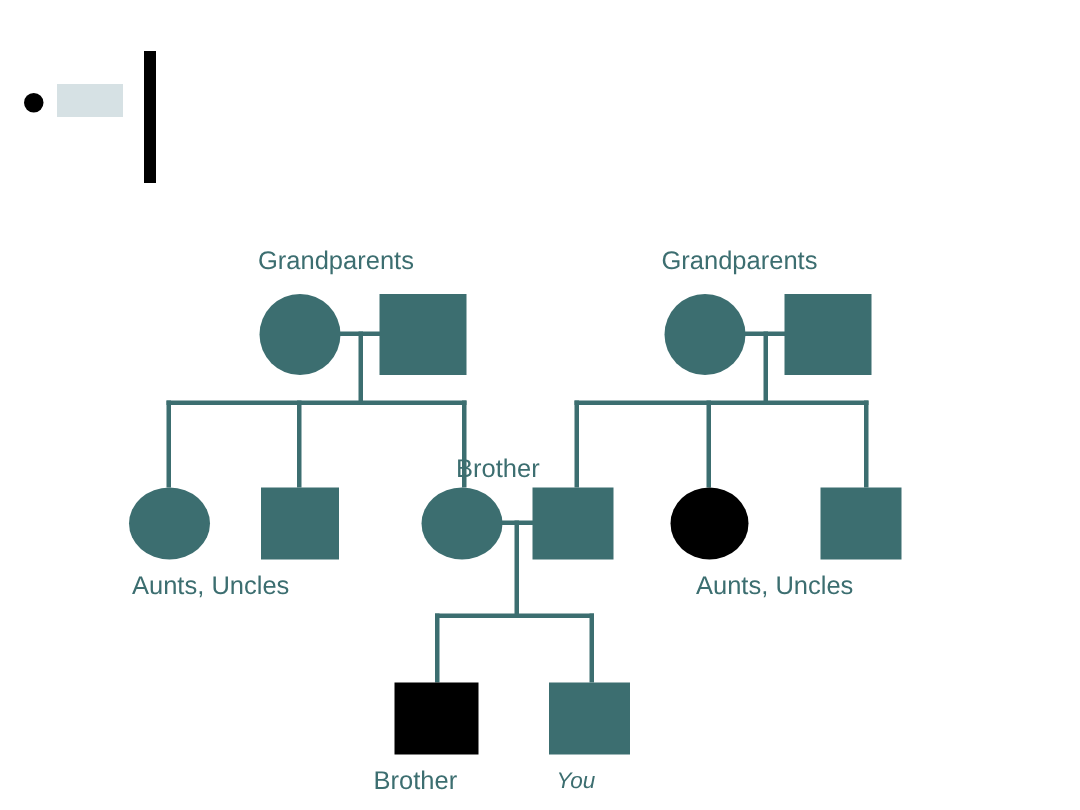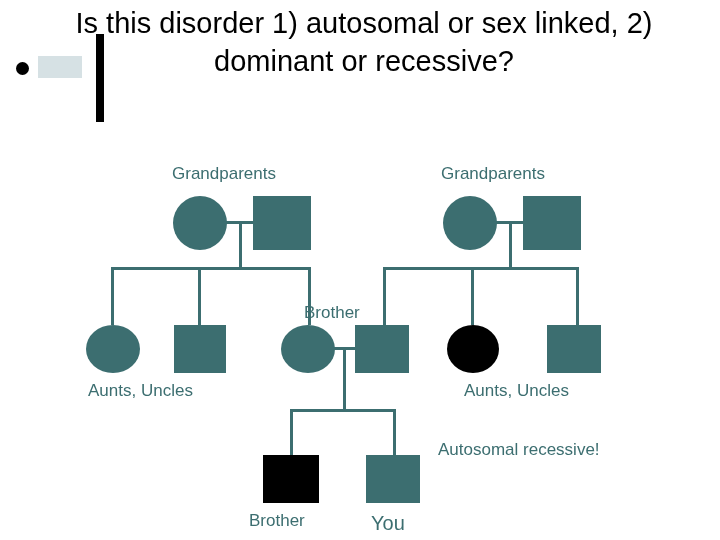--- a/index.html
+++ b/index.html
@@ -83,32 +83,32 @@
     background: #3c6e70;
   }
   .lbl {
     position: absolute;
     color: #3c6e70;
     font-family: "Liberation Sans", sans-serif;
     font-size: 17px;
     white-space: nowrap;
   }
   .lbl.small {
-    font-size: 20px;
+    font-size: 15px;
+    font-style: italic;
   }
   .lbl.answer {
     font-size: 17px;
   }
 </style>
 </head>
 <body>
 
 <div id="stage">
 
-  <div class="title-block">Is this disorder 1) autosomal or sex linked, 2) dominant or recessive?</div>
 
   <div class="stray-shadow"></div>
   <div class="bullet-dot"></div>
   <div class="stray-bar"></div>
 
   <div class="chart">
 
     <div class="lbl" style="left:172px; top:164px;">Grandparents</div>
     <div class="lbl" style="left:441px; top:164px;">Grandparents</div>
 
@@ -145,21 +145,20 @@
     <div class="ln" style="left:334px; top:347px; width:22px; height:3px;"></div>
 
     <div class="lbl" style="left:88px; top:381px;">Aunts, Uncles</div>
     <div class="lbl" style="left:464px; top:381px;">Aunts, Uncles</div>
 
     <div class="ln" style="left:343px; top:347px; width:3px; height:64px;"></div>
     <div class="ln" style="left:290px; top:409px; width:106px; height:3px;"></div>
     <div class="ln" style="left:290px; top:409px; width:3px; height:46px;"></div>
     <div class="ln" style="left:393px; top:409px; width:3px; height:46px;"></div>
 
-    <div class="lbl answer" style="left:438px; top:440px;">Autosomal recessive!</div>
 
     <div class="sq filled" style="left:263px; top:455px; width:56px; height:48px;"></div>
     <div class="sq" style="left:366px; top:455px; width:54px; height:48px;"></div>
 
     <div class="lbl" style="left:249px; top:511px;text-align:center;">Brother</div>
     <div class="lbl small" style="left:371px; top:512px;">You</div>
 
   </div>
 </div>
 

